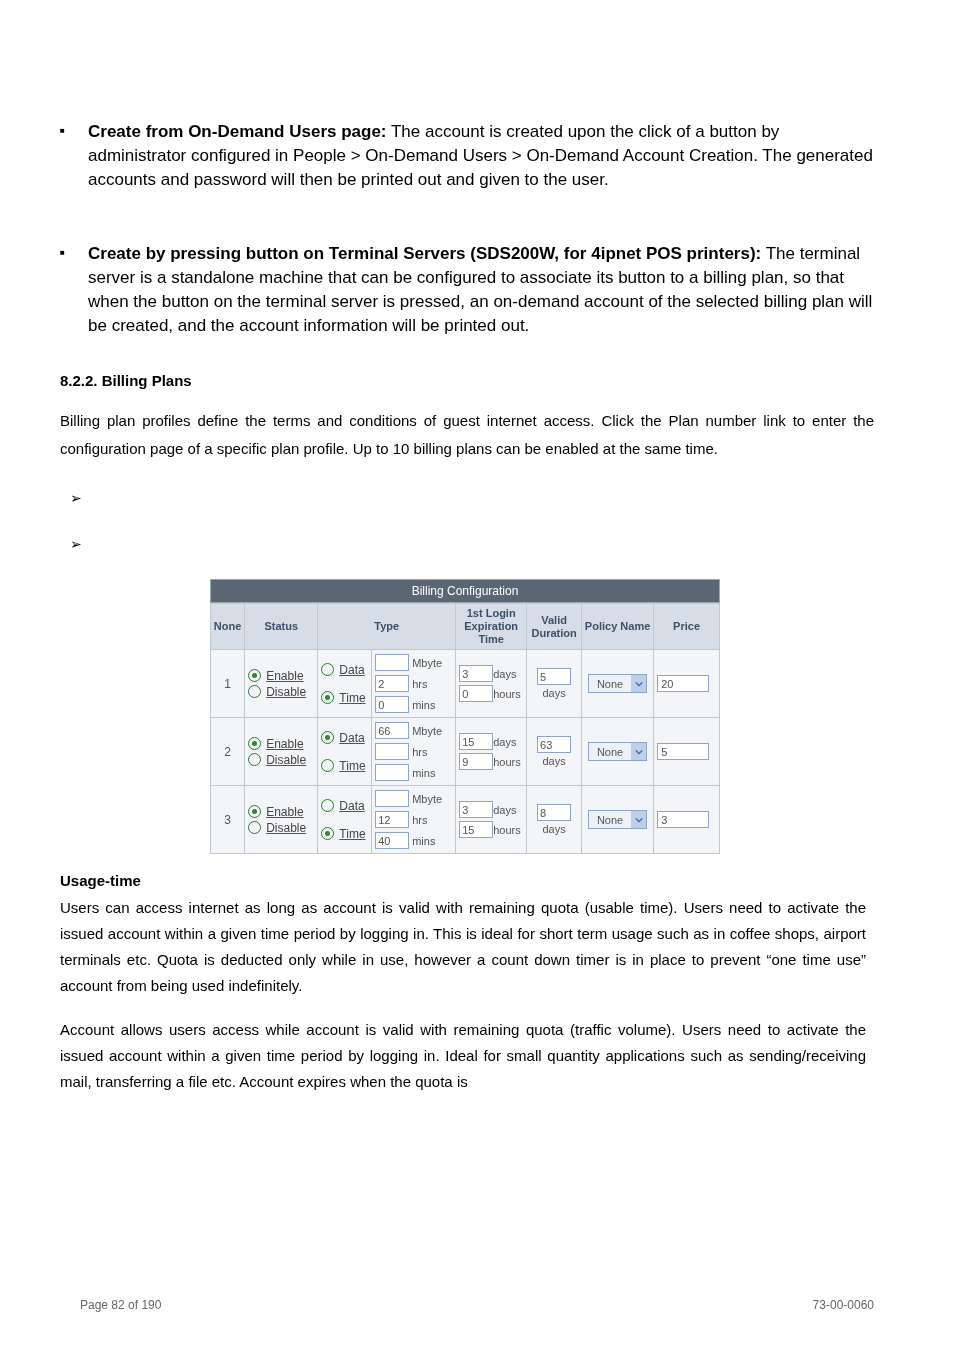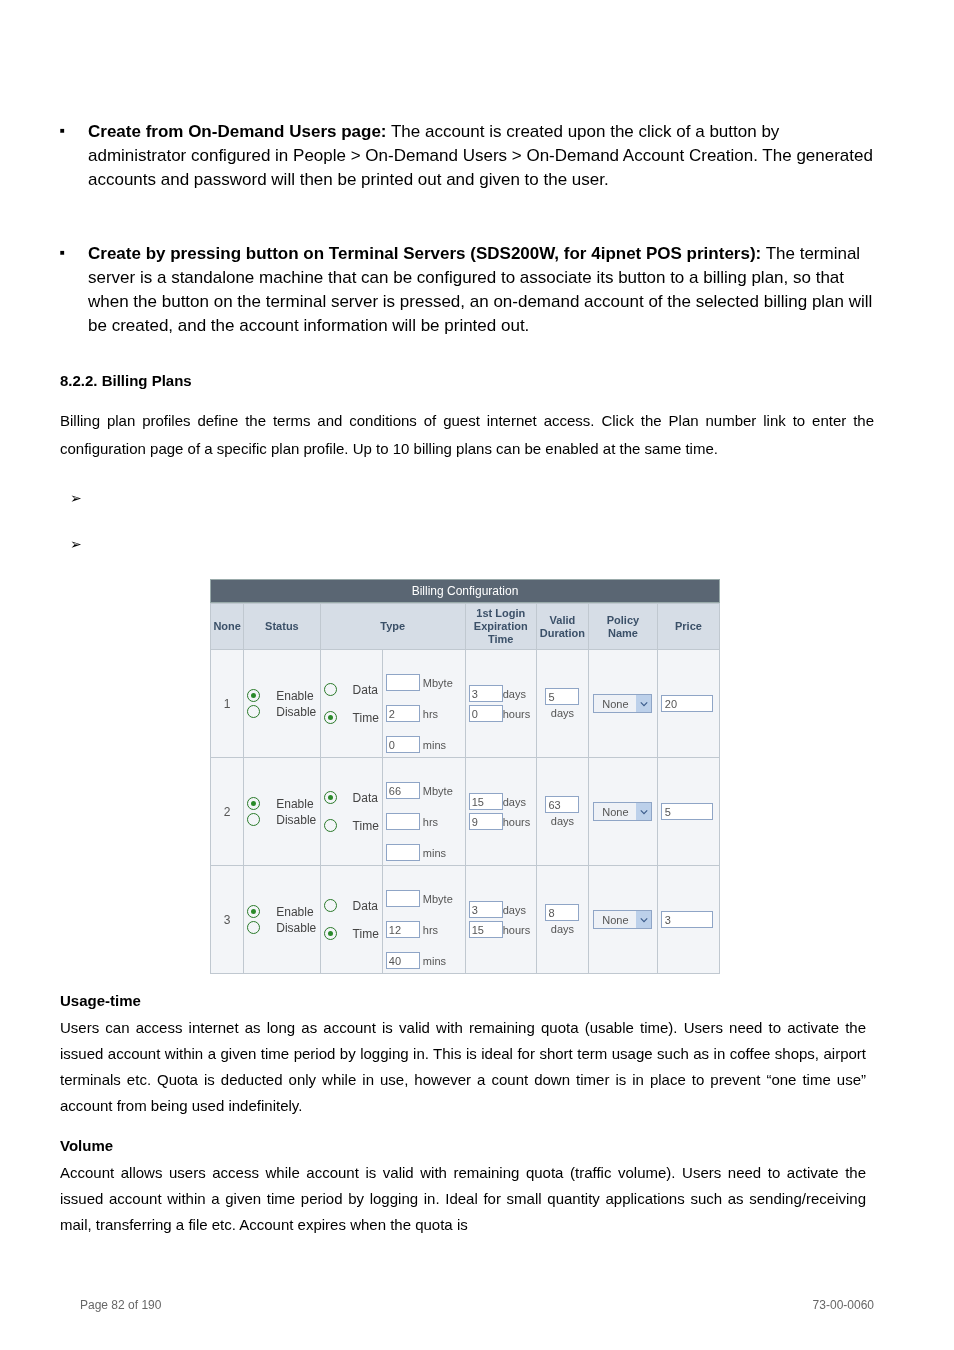--- a/index.html
+++ b/index.html
@@ -22,25 +22,25 @@
   table.billing{width:100%;border-collapse:collapse;}
   table.billing th{background:#d6dde6;color:#3b5068;font-size:11px;font-weight:bold;text-align:center;border:1px solid #c0c8d0;padding:3px 2px;line-height:13px;}
   table.billing td{border:1px solid #c0c8d0;background:#f3f5f8;vertical-align:middle;padding:4px 3px;font-size:12px;color:#555;}
   .col-plan{width:28px;text-align:center;}
   .col-status{width:70px;}
   .col-type{width:128px;}
   .col-exp{width:64px;}
   .col-valid{width:50px;}
   .col-policy{width:68px;}
   .col-price{width:62px;}
-  .radio-row{display:flex;align-items:center;gap:16px;margin:2px 0;}
+  .radio-row{display:flex;align-items:center;gap:5px;margin:2px 0;text-decoration:underline;}
   .radio{width:11px;height:11px;border:1px solid #2a7a2a;border-radius:50%;display:inline-flex;align-items:center;justify-content:center;flex:none;}
   .radio.sel::after{content:"";width:5px;height:5px;background:#2a8a2a;border-radius:50%;display:block;}
   .rlabel{font-size:12px;color:#444;}
-  .type-grid{display:grid;grid-template-columns:45px 1fr 30px;row-gap:14px;align-items:center;margin-top:20px;}
+  .type-grid{display:grid;grid-template-columns:45px 1fr 30px;row-gap:4px;align-items:center;}
   .txt-in{width:28px;height:15px;border:1px solid #8fa5c6;background:#fff;font-size:11px;padding:0 2px;color:#555;}
   .unit{font-size:11px;color:#555;}
   .exp-grid{display:grid;grid-template-columns:1fr 30px;row-gap:3px;align-items:center;}
   .valid-grid{display:flex;flex-direction:column;align-items:center;gap:2px;}
   .select{display:inline-flex;align-items:center;border:1px solid #8fa5c6;background:#eef1f6;height:17px;}
   .select .sval{padding:0 4px;font-size:11px;color:#555;min-width:34px;}
   .select .sarrow{width:15px;height:17px;background:#bcd0ea;display:flex;align-items:center;justify-content:center;}
   .select .sarrow svg{width:8px;height:6px;}
   .price-in{width:44px;height:15px;border:1px solid #8fa5c6;background:#fff;font-size:11px;padding:0 3px;color:#555;}
 
@@ -291,21 +291,20 @@
               </span></td>
             <td class="col-price"><input class="price-in" value="3" style=""></td>
           </tr>
         </tbody>
     </table>
   </div>
 
   <div class="sub-heading">Usage-time</div>
   <div class="sub-body">Users can access internet as long as account is valid with remaining quota (usable time). Users need to activate the issued account within a given time period by logging in. This is ideal for short term usage such as in coffee shops, airport terminals etc. Quota is deducted only while in use, however a count down timer is in place to prevent “one time use” account from being used indefinitely.</div>
 
-  <div class="sub-heading">Volume</div>
   <div class="sub-body">Account allows users access while account is valid with remaining quota (traffic volume). Users need to activate the issued account within a given time period by logging in. Ideal for small quantity applications such as sending/receiving mail, transferring a file etc. Account expires when the quota is</div>
 
   <div class="footer">
     <span>Page 82 of 190</span>
     <span>73-00-0060</span>
   </div>
 
 </div>
 
 </body></html>

